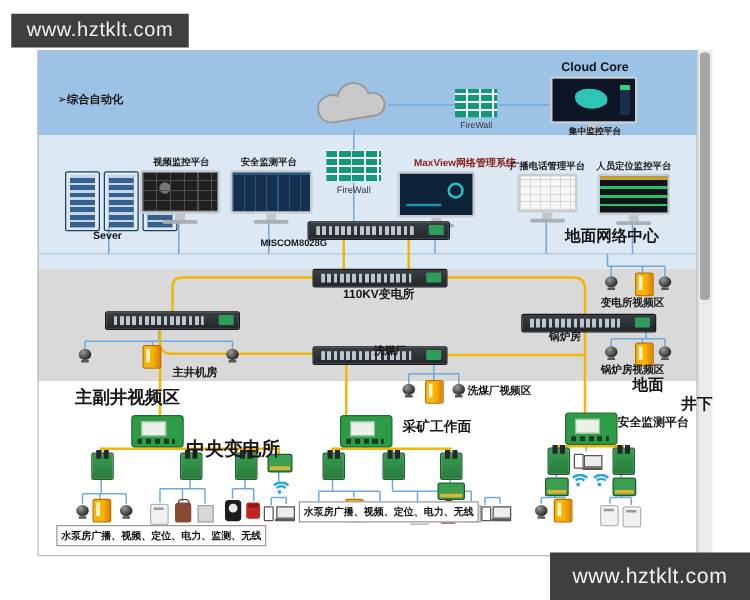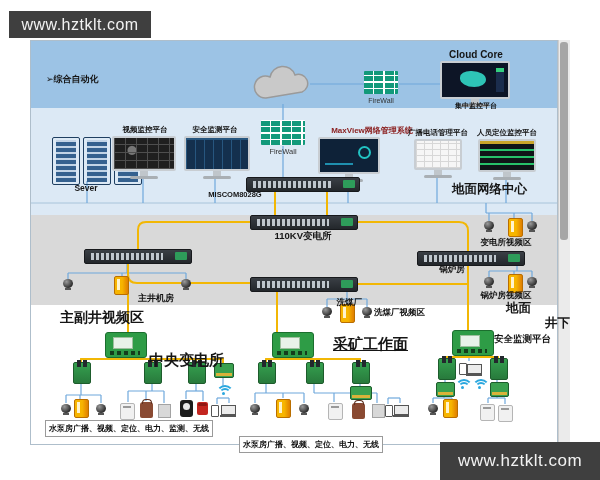--- a/index.html
+++ b/index.html
@@ -301,21 +301,21 @@
   <div class="lbl ctr" style="left:250px;top:231px;width:106px;font-size:9.5px;">110KV变电所</div>
 
   <div class="switch" style="left:84px;top:249px;width:106px;"></div>
   <div class="lbl ctr" style="left:106px;top:265px;width:100px;font-size:9px;margin-top:29px;">主井机房</div>
   <div class="cam" style="left:63px;top:279px;"></div>
   <div class="nvr" style="left:114px;top:276px;"></div>
   <div class="cam" style="left:181px;top:279px;"></div>
   <div class="lbl ctr" style="left:52px;top:310px;width:100px;font-size:14px;">主副井视频区</div>
 
   <div class="switch" style="left:250px;top:277px;width:106px;"></div>
-  <div class="lbl ctr" style="left:262px;top:298px;width:100px;font-size:8.5px;text-align:right;">洗煤厂</div>
+  <div class="lbl ctr" style="left:262px;top:276px;width:100px;font-size:8.5px;">洗煤厂</div>
   <div class="cam" style="left:322px;top:307px;"></div>
   <div class="nvr" style="left:340px;top:304px;"></div>
   <div class="cam" style="left:362px;top:307px;"></div>
   <div class="lbl" style="left:374px;top:308px;font-size:8.5px;">洗煤厂视频区</div>
 
   <div class="switch" style="left:417px;top:251px;width:106px;"></div>
   <div class="lbl ctr" style="left:402px;top:265px;width:100px;font-size:8.5px;">锅炉房</div>
 
   <div class="cam" style="left:484px;top:221px;"></div>
   <div class="nvr" style="left:508px;top:218px;"></div>
@@ -347,34 +347,34 @@
   <div class="wifi" style="left:216px;top:385px;">
       <i class="a1"></i>
       <i class="a2"></i>
       <i class="a3"></i>
     </div>
   <div class="phone" style="left:211px;top:405px;"></div>
   <div class="laptop" style="left:221px;top:405px;"></div>
   <div class="capbox" style="left:45px;top:420px;">水泵房广播、视频、定位、电力、监测、无线</div>
 
   <div class="plc" style="left:272px;top:332px;"></div>
-  <div class="lbl" style="left:333px;top:336px;font-size:15px;text-decoration:underline;">采矿工作面</div>
+  <div class="lbl" style="left:322px;top:336px;font-size:11px;">采矿工作面</div>
   <div class="board" style="left:258px;top:362px;"></div>
   <div class="board" style="left:306px;top:362px;"></div>
   <div class="board" style="left:352px;top:362px;"></div>
   <div class="gcard" style="left:350px;top:386px;width:20px;height:12px;"></div>
   <div class="cam" style="left:250px;top:404px;"></div>
   <div class="nvr" style="left:276px;top:399px;"></div>
   <div class="cam" style="left:299px;top:404px;"></div>
   <div class="whitebox" style="left:328px;top:403px;"></div>
   <div class="brown" style="left:352px;top:403px;"></div>
   <div class="graybox" style="left:372px;top:404px;"></div>
   <div class="phone" style="left:385px;top:405px;"></div>
   <div class="laptop" style="left:394px;top:405px;"></div>
-  <div class="capbox" style="left:239px;top:436px;">水泵房广播、视频、定位、电力、无线</div>
+  <div class="capbox" style="left:239px;top:401px;">水泵房广播、视频、定位、电力、无线</div>
 
   <div class="plc" style="left:452px;top:330px;"></div>
   <div class="lbl" style="left:494px;top:334px;font-size:9.5px;">安全监测平台</div>
   <div class="board" style="left:438px;top:358px;"></div>
   <div class="board" style="left:490px;top:358px;"></div>
   <div class="phone" style="left:459px;top:363px;"></div>
   <div class="laptop" style="left:467px;top:364px;"></div>
   <div class="gcard" style="left:436px;top:382px;width:17px;height:13px;"></div>
   <div class="gcard" style="left:490px;top:382px;width:17px;height:13px;"></div>
   <div class="wifi" style="left:455px;top:379px;">

